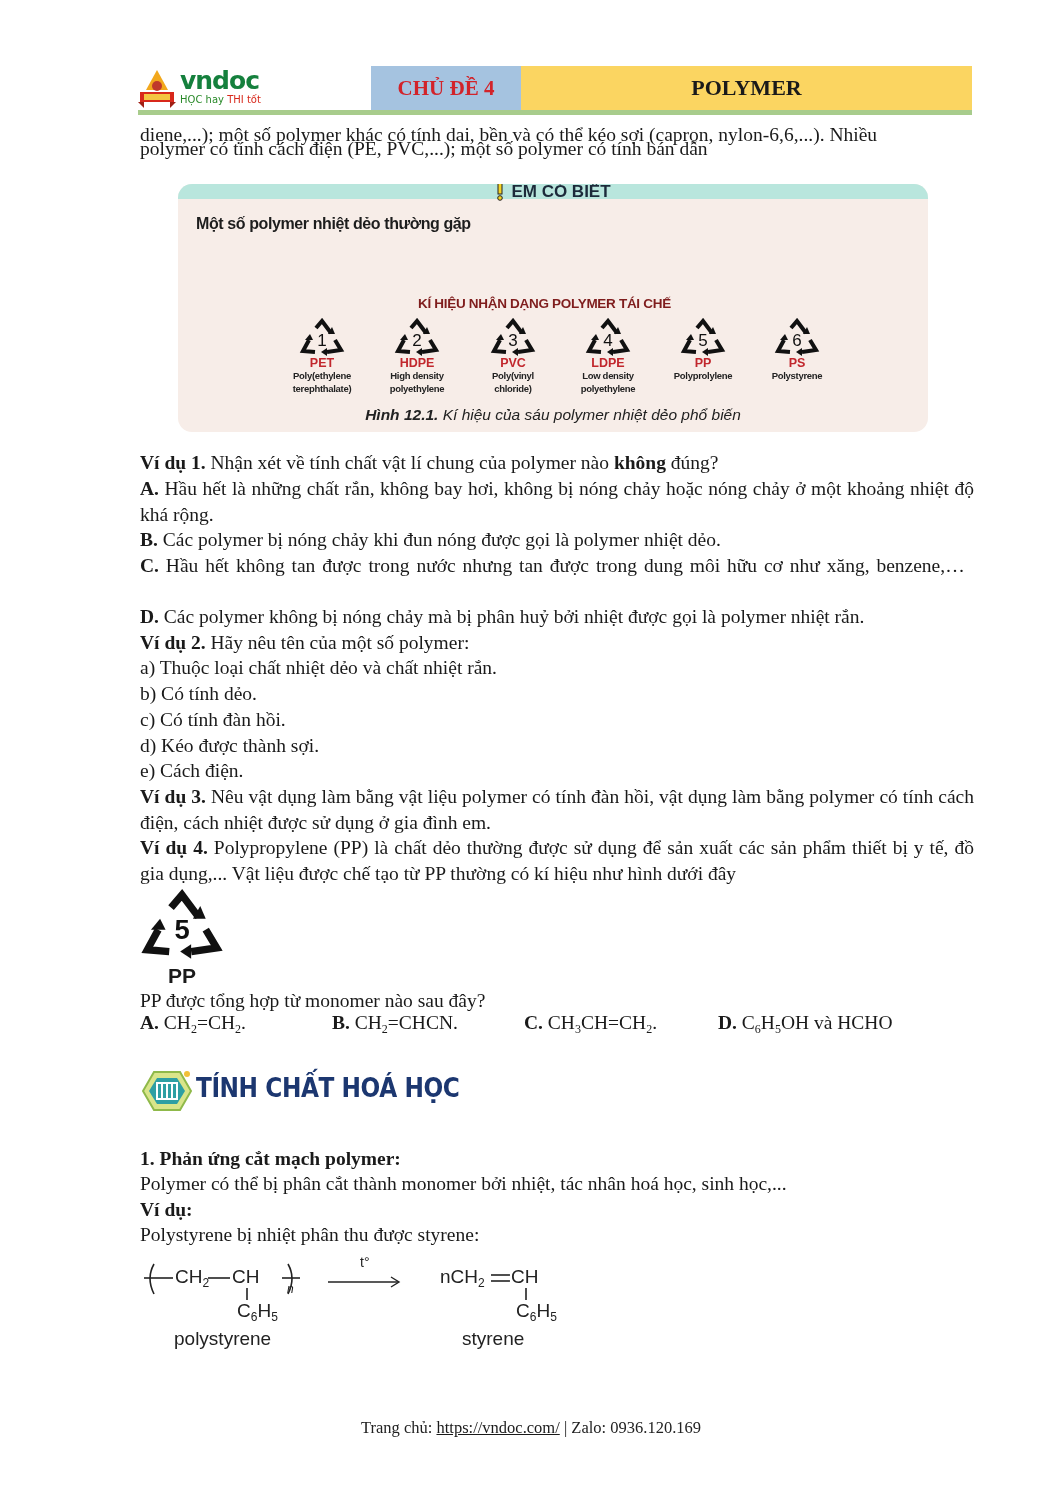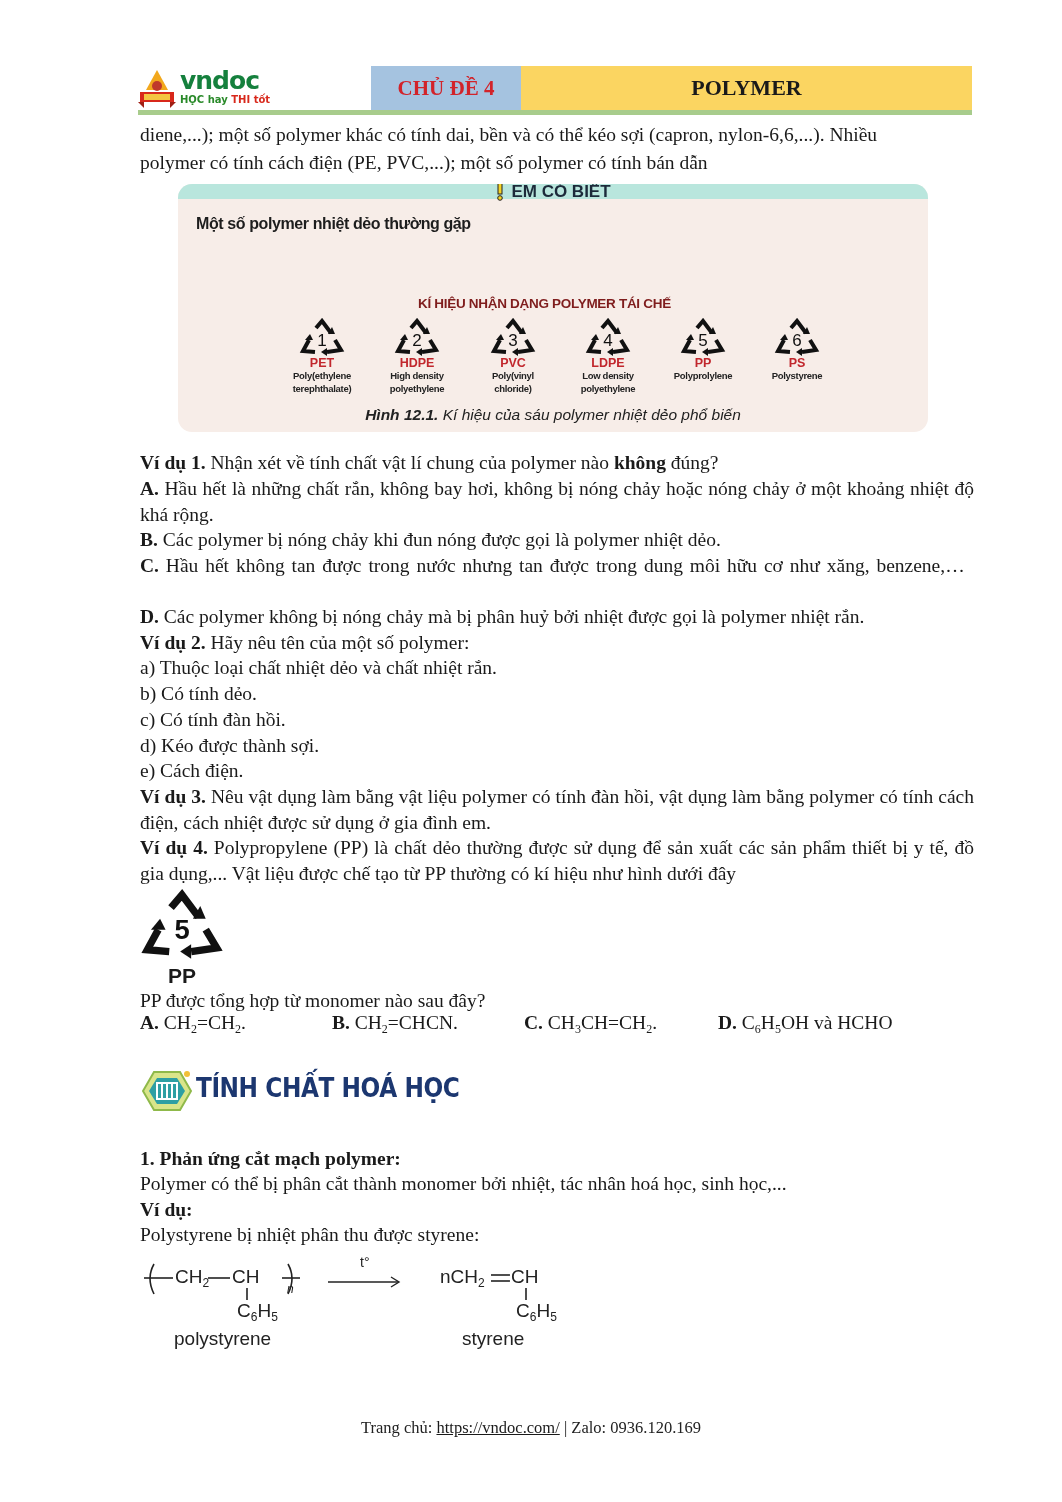--- a/index.html
+++ b/index.html
@@ -5,21 +5,21 @@
   html, body { margin: 0; padding: 0; background: #ffffff; }
   body { width: 1062px; height: 1502px; position: relative; overflow: hidden;
          font-family: "Liberation Serif", "DejaVu Serif", serif; color: #1a1a1a; }
   .abs { position: absolute; }
 
   
   .header { left: 138px; top: 66px; width: 834px; height: 50px; }
   .logo { position: absolute; left: 0; top: 0; width: 230px; height: 44px; }
   .logo-word { position: absolute; left: 42px; top: 0; font-family: "DejaVu Sans", sans-serif; font-weight: bold;
                font-size: 25px; color: #15803d; letter-spacing: -1px; }
-  .logo-tag { position: absolute; left: 42px; top: 28px; font-family: "DejaVu Sans", sans-serif; font-weight: bold;
+  .logo-tag { position: absolute; left: 42px; top: 28px; font-family: "DejaVu Sans", sans-serif; font-weight: normal;
               font-size: 10px; color: #2a8a2a; }
   .logo-tag .red { color: #d8281b; }
   .logo-mascot { position: absolute; left: 0; top: 2px; width: 38px; height: 40px; }
   .hdr-topic { position: absolute; left: 233px; top: 0; width: 150px; height: 44px; background: #a5c3e0;
                display: flex; align-items: center; justify-content: center;
                color: #d2232a; font-weight: bold; font-size: 21px; }
   .hdr-title { position: absolute; left: 383px; top: 0; width: 451px; height: 44px; background: #fbd561;
                display: flex; align-items: center; justify-content: center;
                color: #1a1a1a; font-weight: bold; font-size: 22px; }
   .hdr-bar { position: absolute; left: 0; top: 44px; width: 834px; height: 5px; background: #a8cc8c; }
@@ -88,21 +88,21 @@
     </svg>
     <span class="logo-word">vndoc</span>
     <span class="logo-tag"><span>HỌC hay </span><span class="red">THI</span><span class="red"> tốt</span></span>
   </div>
   <div class="hdr-topic">CHỦ ĐỀ 4</div>
   <div class="hdr-title">POLYMER</div>
   <div class="hdr-bar"></div>
 </div>
 
 <div class="p" style="top:122px;">diene,...); một số polymer khác có tính dai, bền và có thể kéo sợi (capron, nylon-6,6,...). Nhiều</div>
-<div class="p" style="top:150px;">polymer có tính cách điện (PE, PVC,...); một số polymer có tính bán dẫn</div>
+<div class="p" style="top:136px;">polymer có tính cách điện (PE, PVC,...); một số polymer có tính bán dẫn</div>
 
 <div class="abs infobox">
   <div class="infobox-head">
     <svg class="bang" viewBox="0 0 10 18" width="10" height="18">
       <rect x="3" y="0" width="4" height="11" fill="#f5d326" stroke="#222" stroke-width="1"></rect>
       <circle cx="5" cy="15" r="2.3" fill="#f5d326" stroke="#222" stroke-width="1"></circle>
     </svg>
     <span>EM CÓ BIẾT</span>
   </div>
   <div class="infobox-sub">Một số polymer nhiệt dẻo thường gặp</div>

